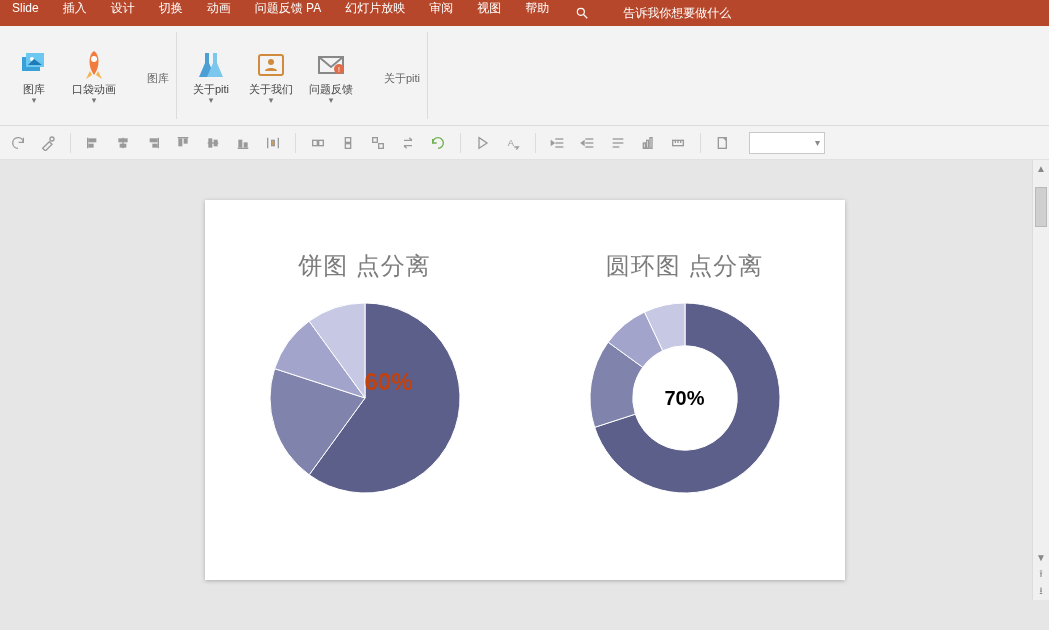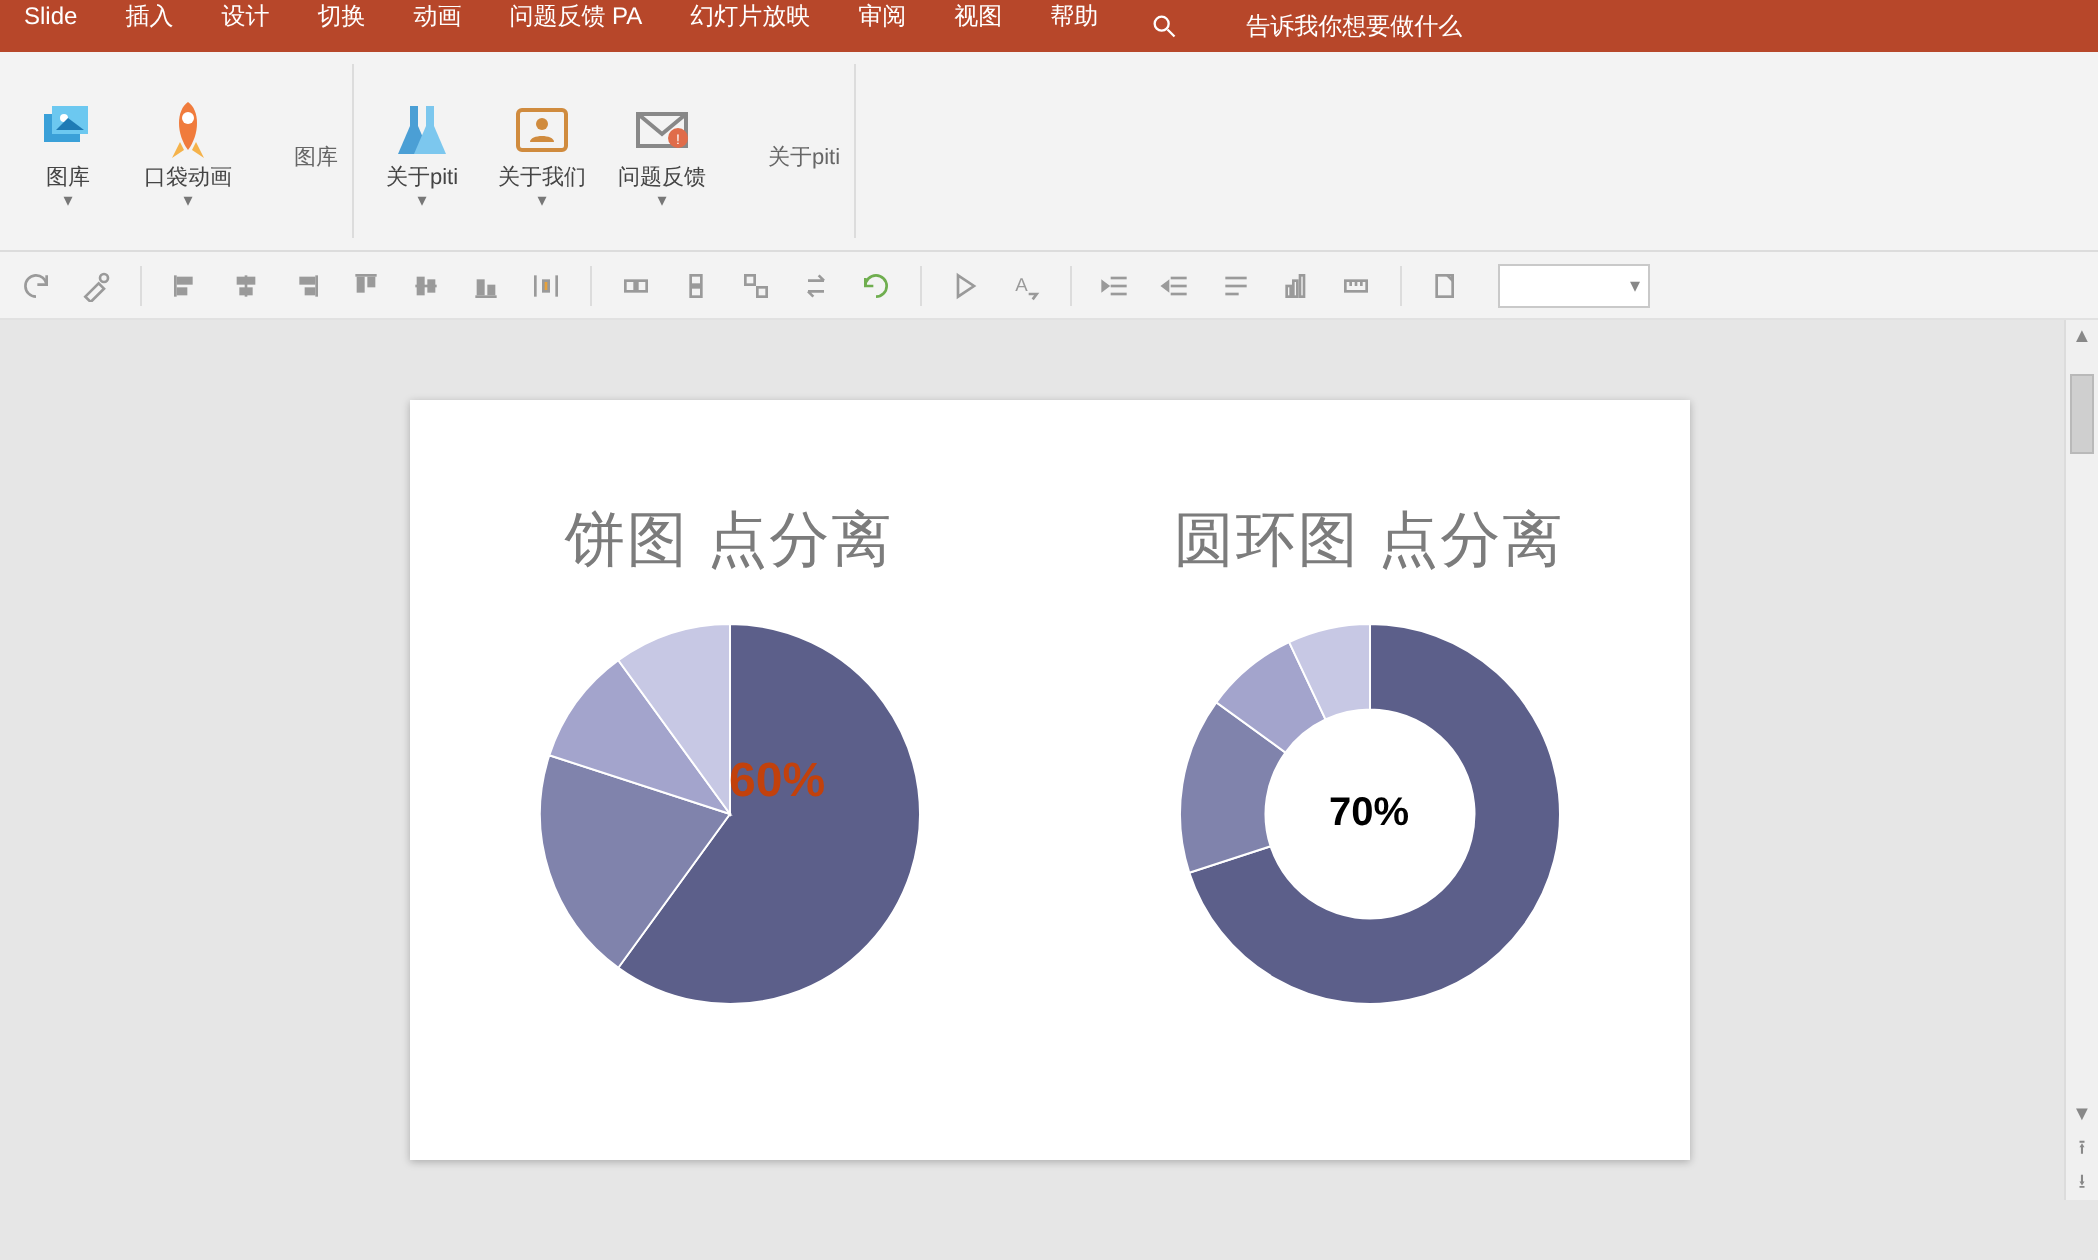--- a/index.html
+++ b/index.html
@@ -89,21 +89,21 @@
   }
   .slide {
     width: 640px;
     height: 380px;
     background: #fff;
     box-shadow: 0 1px 4px rgba(0,0,0,0.25);
     display: flex;
     position: relative;
   }
   .chart-pane { flex: 1; display: flex; flex-direction: column; align-items: center; padding-top: 50px; }
-  .chart-title { font-size: 30px; color: #7c7c7c; margin-bottom: 16px; font-weight: 500; letter-spacing: 1px;}
+  .chart-title { font-size: 24px; color: #7c7c7c; margin-bottom: 16px; font-weight: 500; letter-spacing: 1px;}
   .chart-holder { position: relative; width: 200px; height: 200px; }
   .chart-holder svg { width: 100%; height: 100%; }
   .pie-label {
     position: absolute; font-size: 24px; font-weight: 700; color: #c2410c;
   }
   .pie .pie-label { left: 50%; top: 42%; transform: translateY(-50%);} 
   .donut .pie-label { left: 50%; top: 50%; transform: translate(-50%, -50%); font-size: 20px; color: #000000; font-weight: 600;}
 
   
   .vscroll {

